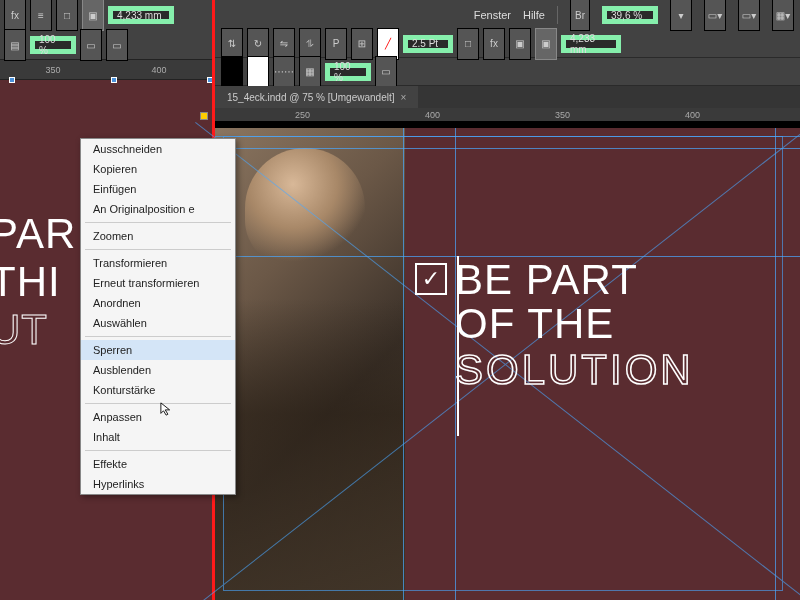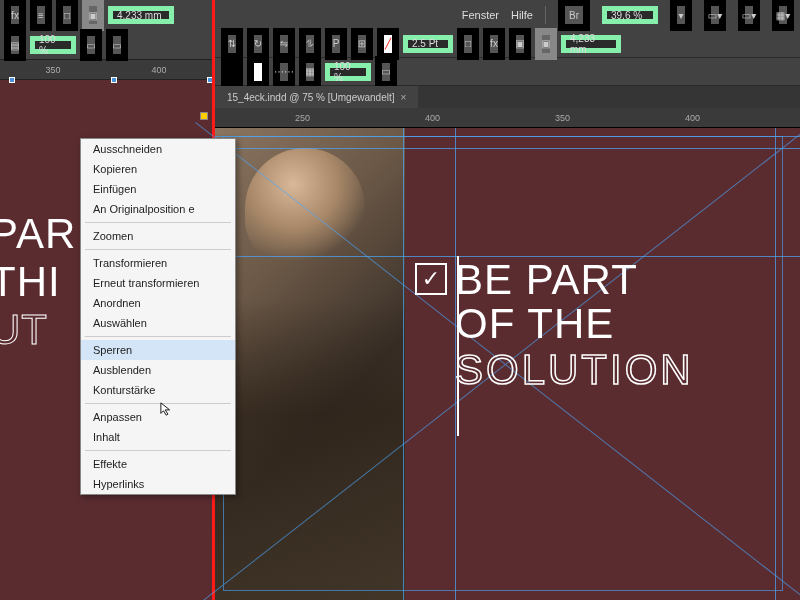--- a/index.html
+++ b/index.html
@@ -2,21 +2,21 @@
 <html><head>
 <meta charset="utf-8">
 <style>
 * { margin:0; padding:0; box-sizing:border-box; font-family:"Segoe UI",Tahoma,sans-serif; }
 body { width:800px; height:600px; background:#3a3a3a; overflow:hidden; position:relative; }
 
 
 .left { position:absolute; left:0; top:0; width:212px; height:600px; background:#424242; }
 .left-top { height:60px; background:#424242; border-bottom:1px solid #222; }
 .tb-row { display:flex; align-items:center; height:30px; padding:0 4px; gap:4px; }
-.ico { width:22px; height:32px; background:#555; border:7px solid #000000; display:flex; align-items:center; justify-content:center; color:#ccc; font-size:10px; }
+.ico { width:22px; height:32px; background:#555; border:1px solid #000000; display:flex; align-items:center; justify-content:center; color:#ccc; font-size:10px; }
 .ico.sel { background:#666; border-color:#888; }
 .fld { background:#2a2a2a; border:5px solid #86efac; color:#ddd; font-size:10px; padding:2px 4px; height:18px; display:flex; align-items:center; }
 .left-ruler { height:20px; background:#3a3a3a; display:flex; align-items:center; justify-content:space-around; color:#aaa; font-size:9px; border-bottom:1px solid #222; }
 .left-canvas { position:absolute; left:0; top:80px; width:212px; height:520px; background:#5a2c30; }
 .left-txt { position:absolute; left:-10px; top:130px; color:#fff; font-size:42px; font-weight:300; letter-spacing:1px; }
 .left-txt .outline { -webkit-text-stroke:1px #fff; color:transparent; }
 .sel-handles { position:absolute; left:12px; top:0px; width:198px; height:18px; }
 .sel-handles .h { position:absolute; width:6px; height:6px; background:#4a90d9; border:1px solid #fff; }
 .yellow-dot { position:absolute; width:8px; height:8px; background:#ffcc00; border:1px solid #888; }
 
@@ -24,21 +24,21 @@
 .divider { position:absolute; left:212px; top:0; width:3px; height:600px; background:#ff1a1a; }
 
 
 .right { position:absolute; left:215px; top:0; width:585px; height:600px; background:#424242; }
 .menu-bar { height:30px; display:flex; align-items:center; padding:0 6px; gap:12px; color:#ddd; font-size:11px;justify-content:flex-end; }
 .menu-bar .sep { width:1px; height:18px; background:#666; }
 .ctrl-row1, .ctrl-row2 { height:28px; display:flex; align-items:center; padding:0 6px; gap:4px; background:#424242; border-bottom:1px solid #2a2a2a; }
 .tab-bar { height:22px; display:flex; align-items:center; background:#353535; }
 .doc-tab { padding:0 12px; height:22px; display:flex; align-items:center; gap:6px; background:#424242; color:#ccc; font-size:10px; }
 .doc-tab .x { color:#aaa; cursor:pointer; }
-.right-ruler { height:20px; background:#3a3a3a; display:flex; align-items:center; color:#aaa; font-size:9px; border-bottom:1px solid #000000; position:relative; }
+.right-ruler { height:20px; background:#3a3a3a; display:flex; align-items:center; color:#aaa; font-size:9px; border-bottom:7px solid #000000; position:relative; }
 .right-ruler span { position:absolute; }
 .right-canvas { position:absolute; left:0; top:128px; width:585px; height:472px; background:#5a2c30; }
 .photo { position:absolute; left:0; top:0; width:190px; height:472px; background:linear-gradient(135deg,#8a7560 0%,#6b5847 30%,#3a3028 60%,#554838 100%); }
 .photo::before { content:""; position:absolute; left:30px; top:20px; width:120px; height:120px; background:radial-gradient(circle at 40% 30%,#d8b898 0%,#a88868 40%,transparent 70%); border-radius:50% 50% 40% 40%; }
 .photo::after { content:""; position:absolute; left:0; top:8px; right:0; bottom:0; background:linear-gradient(180deg,transparent 0%,transparent 35%,rgba(40,30,20,.6) 60%,rgba(60,48,36,.8) 100%); }
 .guides-v { position:absolute; top:0; bottom:0; width:1px; background:#4aa8ff; opacity:.7; }
 .guides-h { position:absolute; left:0; right:0; height:1px; background:#4aa8ff; opacity:.7; }
 .frame-x { position:absolute; border:1px solid #4aa8ff; opacity:.6; }
 .frame-x::before,.frame-x::after { content:""; position:absolute; background:#4aa8ff; height:1px; width:141%; top:50%; left:-20%; }
 .frame-x::before { transform:rotate(38deg); }

